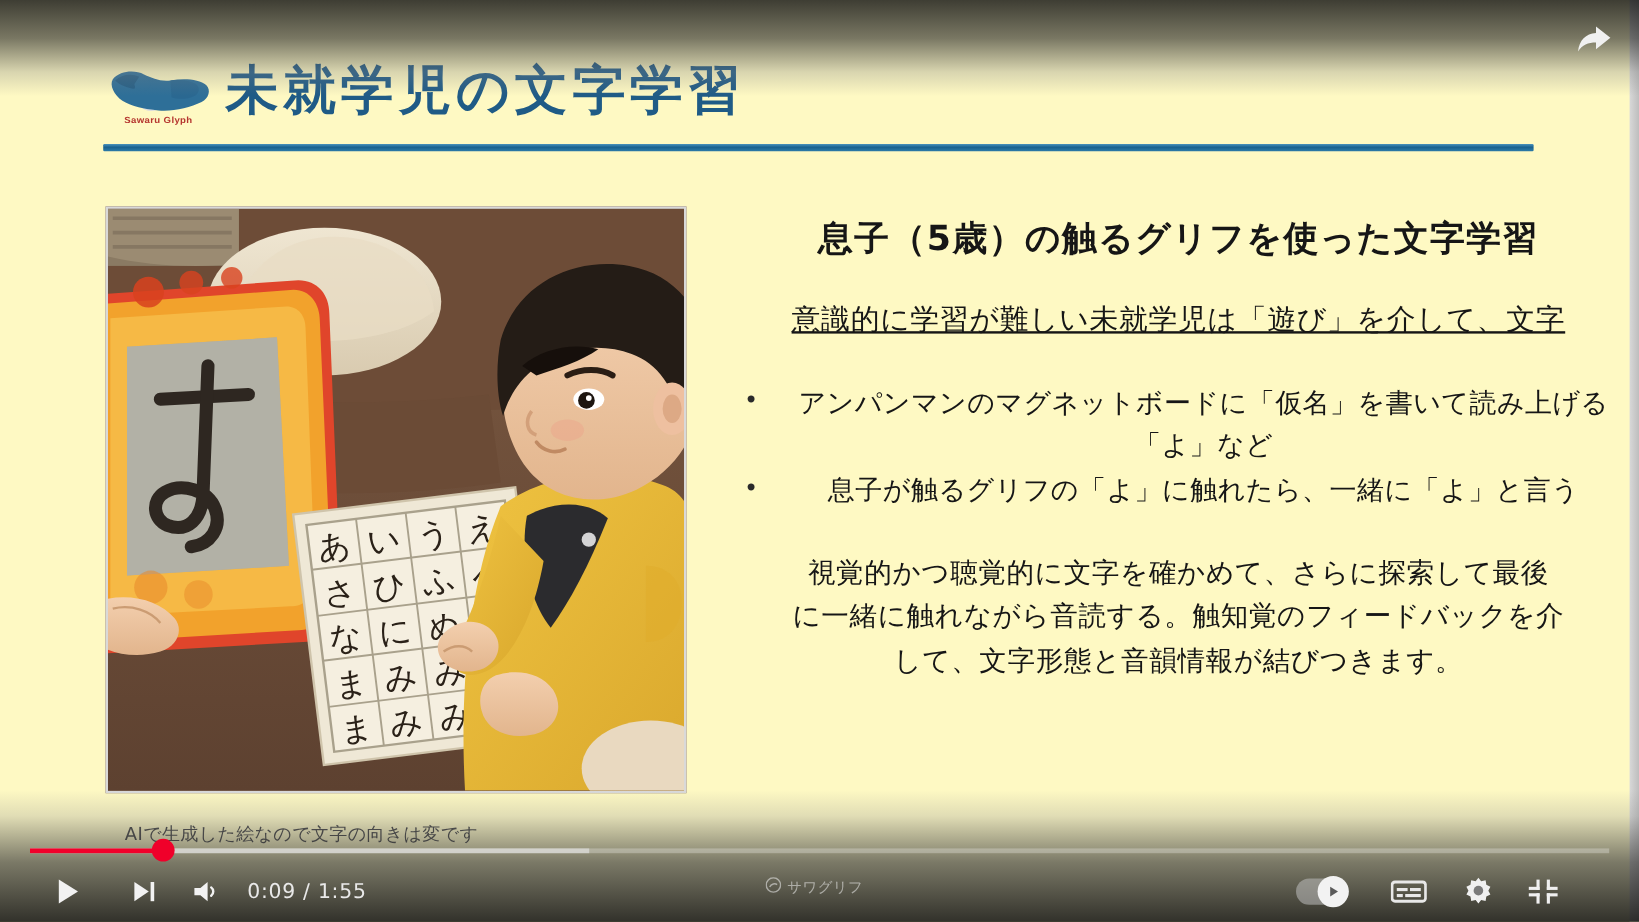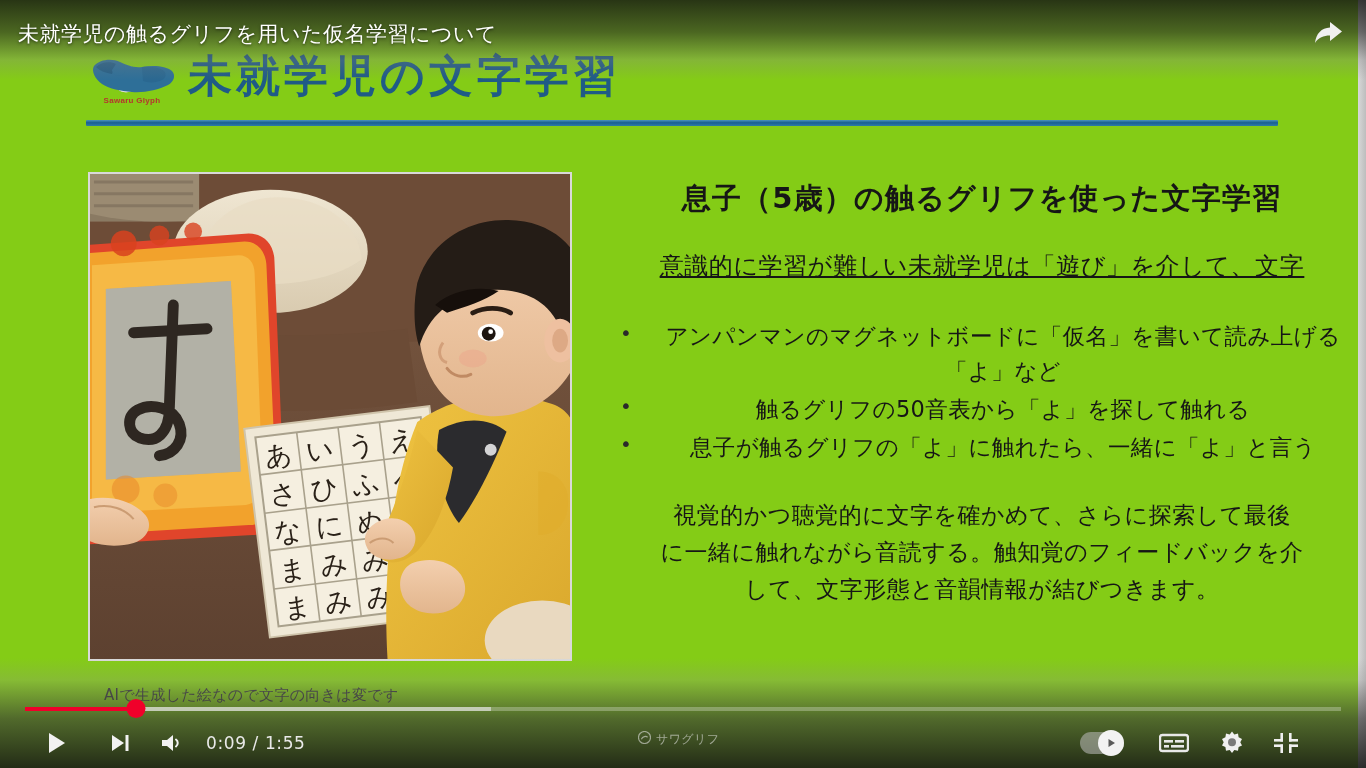--- a/index.html
+++ b/index.html
@@ -2,21 +2,21 @@
 <html><head>
 <meta charset="utf-8">
 <style>
   * { margin:0; padding:0; box-sizing:border-box; }
   html,body { width:1366px; height:768px; overflow:hidden; background:#000; }
   body { font-family:"Liberation Sans","DejaVu Sans",sans-serif; }
 
   #player { position:relative; width:1366px; height:768px; overflow:hidden; background:#1a1a1a; }
 
   
-  #slide { position:absolute; inset:0; background:#84cc16; }
+  #slide { position:absolute; inset:0; background:#fef9c3; }
   #slide-right-band { position:absolute; top:0; right:0; width:8px; height:768px;
       background:linear-gradient(90deg,#d8d8d8,#bdbdbd); }
 
   .slide-head { position:absolute; left:86px; top:50px; width:1200px; height:80px; }
   .logo { position:absolute; left:0; top:2px; width:92px; height:62px; }
   .logo svg { display:block; }
   .logo-word { position:absolute; left:4px; top:44px; width:84px; text-align:center;
       font-size:8px; font-weight:bold; color:#b5362f; letter-spacing:.3px;
       transform:scaleY(.92); white-space:nowrap; }
   .slide-title { position:absolute; left:102px; top:-2px; font-size:44px; font-weight:bold;
@@ -251,21 +251,20 @@
     </div>
     <div class="caption">AIで生成した絵なので文字の向きは変です</div>
 
     <div id="col">
       <div class="c-head">息子（5歳）の触るグリフを使った文字学習</div>
       <div class="c-para">
         <div>意識的に学習が難しい未就学児は「遊び」を介して、文字</div>
       </div>
       <ul class="c-list">
         <li>アンパンマンのマグネットボードに「仮名」を書いて読み上げる「よ」など</li>
-        <li>触るグリフの50音表から「よ」を探して触れる</li>
         <li>息子が触るグリフの「よ」に触れたら、一緒に「よ」と言う</li>
       </ul>
       <div class="c-para2">
         <div>視覚的かつ聴覚的に文字を確かめて、さらに探索して最後</div>
         <div>に一緒に触れながら音読する。触知覚のフィードバックを介</div>
         <div>して、文字形態と音韻情報が結びつきます。</div>
       </div>
     </div>
 
     <div id="slide-right-band"></div>
@@ -276,21 +275,20 @@
 
   <div id="watermark">
     <svg width="13" height="13" viewBox="0 0 13 13">
       <circle cx="6.5" cy="6.5" r="6" fill="none" stroke="#eee" stroke-width="1.2"></circle>
       <path d="M3.4 8.2 C4.6 5.4 8 4.8 9.6 6.2" fill="none" stroke="#eee" stroke-width="1.2"></path>
     </svg>
     <span id="wm-text">サワグリフ</span>
   </div>
 
   <div id="topbar">
-    <div id="vid-title">未就学児の触るグリフを用いた仮名学習について</div>
     <div id="share-btn">
       <svg width="30" height="26" viewBox="0 0 30 26">
         <path d="M17 2 L29 11.5 L17 21 L17 15.5 C10.5 15.5 5.5 17.5 2 23
                  C3 13.5 8.5 8 17 7.5 Z" fill="#f0f0f0"></path>
       </svg>
     </div>
   </div>
 
   <div id="prog-wrap">
     <div id="prog-track"></div>

